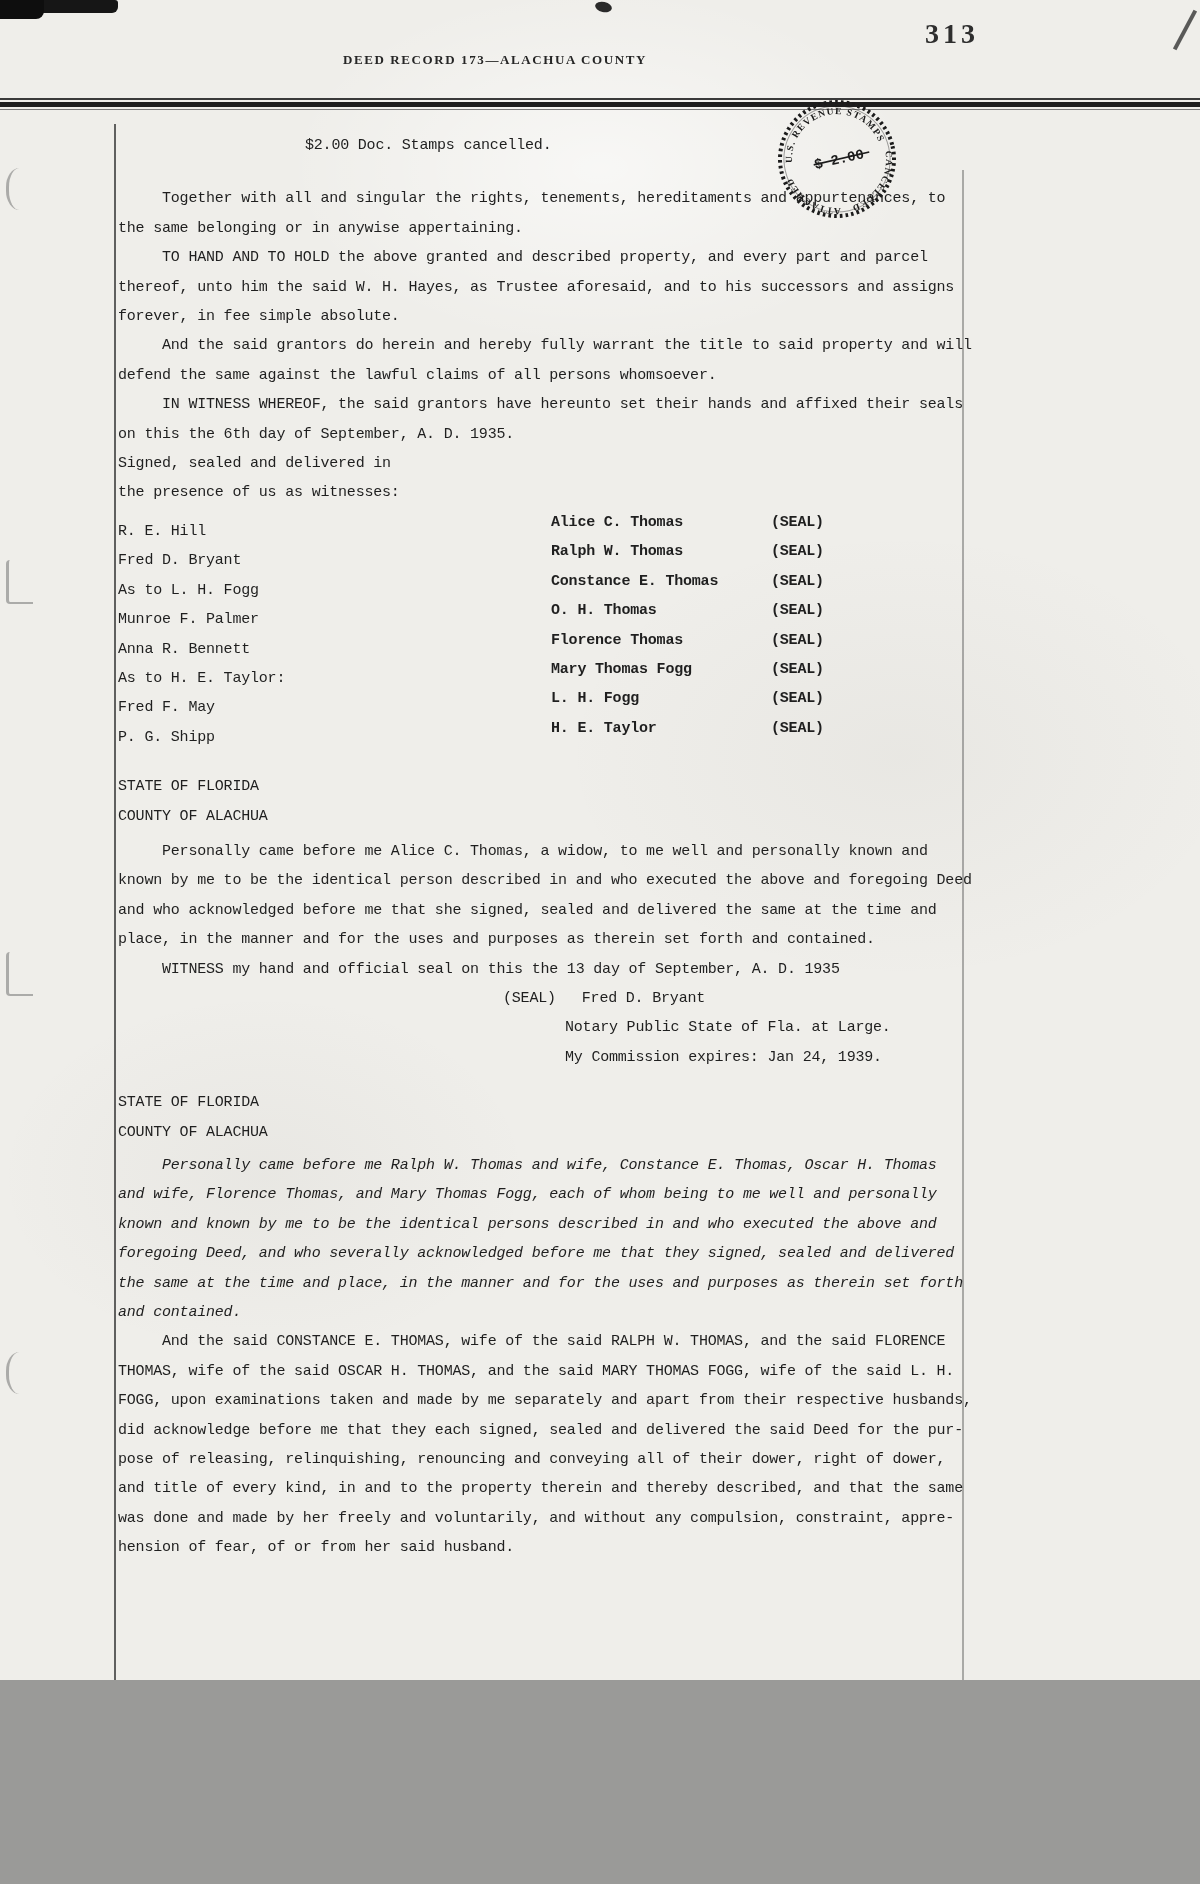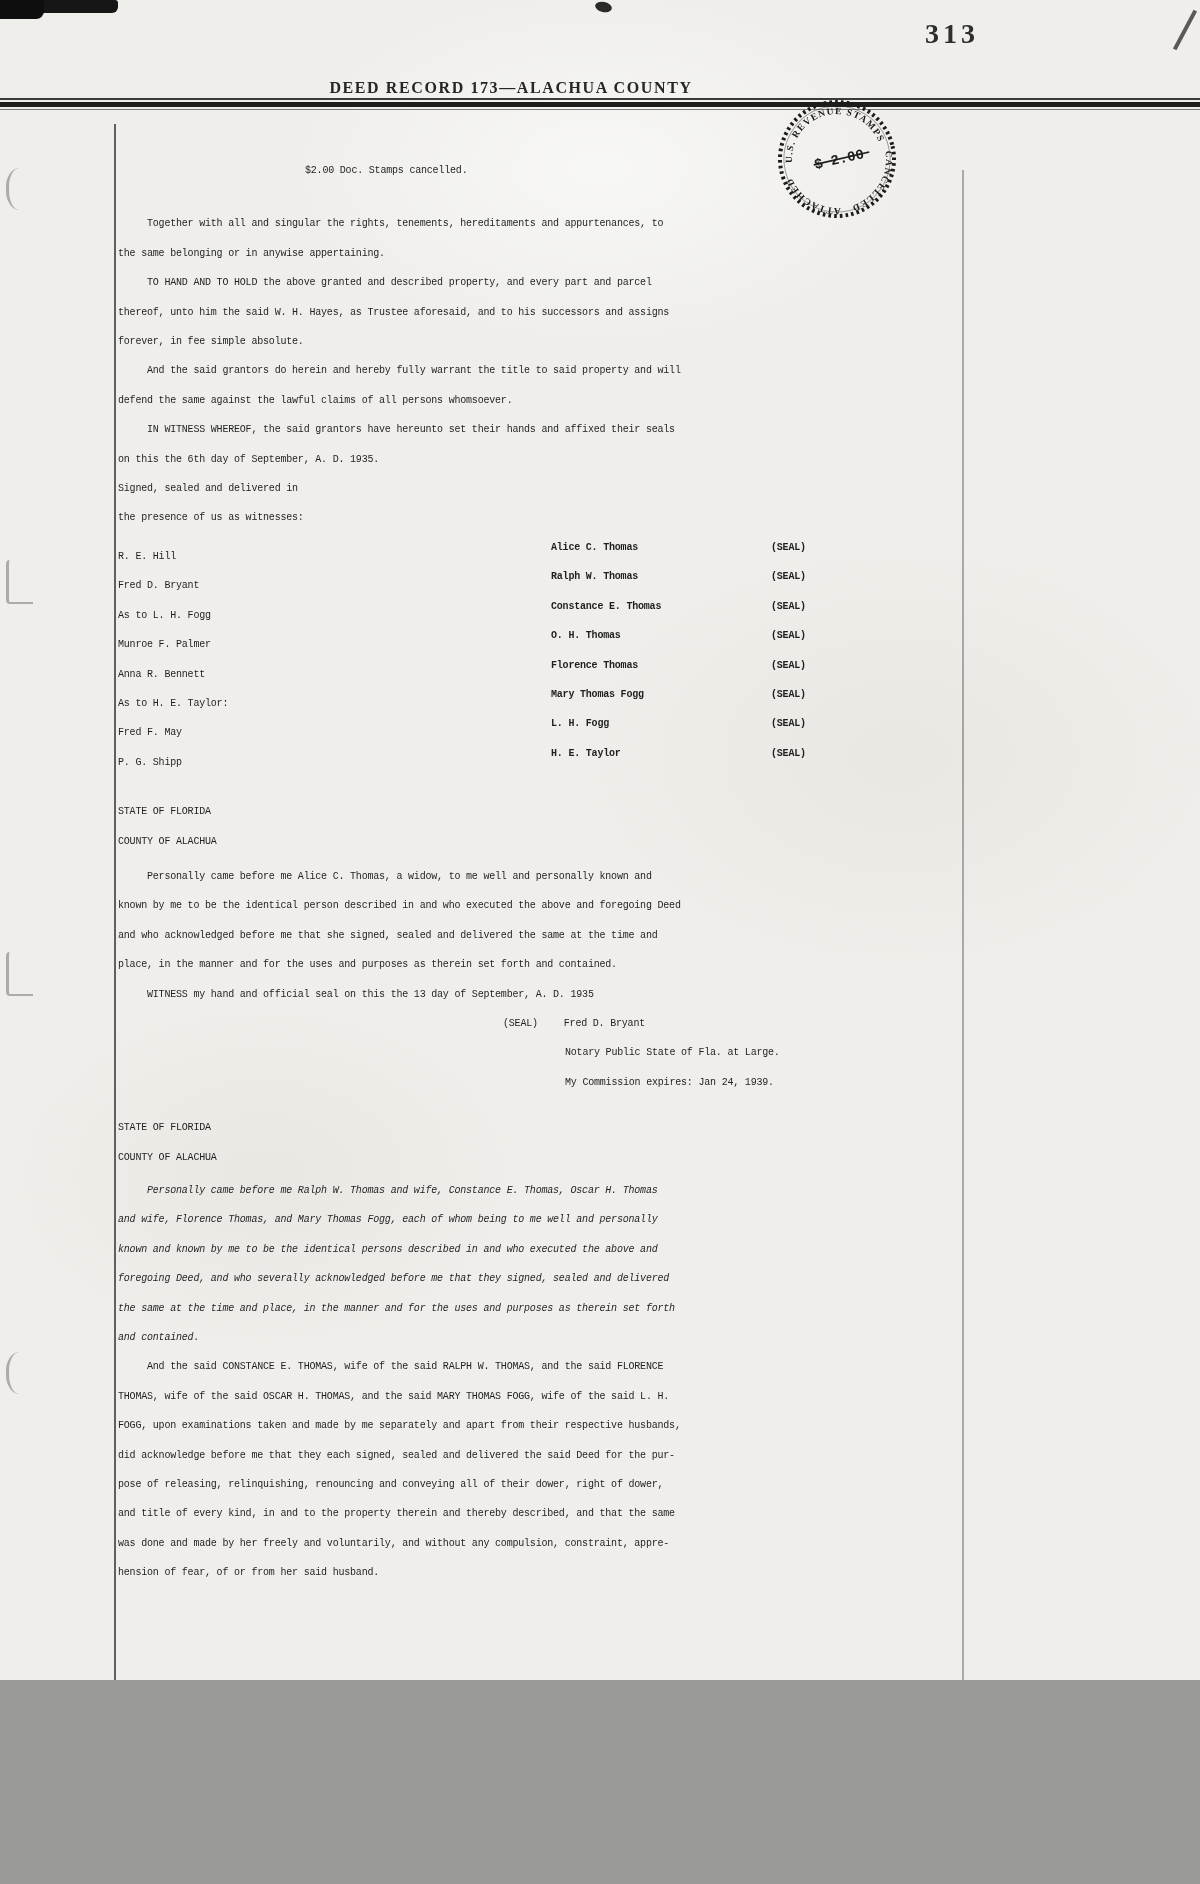--- a/index.html
+++ b/index.html
@@ -18,39 +18,39 @@
   .double-rule .r1{height:2px;background:#3a3a3a;}
   .double-rule .r2{height:5px;background:#1e1e1e;margin-top:2px;}
   .double-rule .r3{height:1px;background:#7a7a7a;margin-top:2px;}
   .left-rule{position:absolute;left:114px;top:124px;bottom:0;width:2px;background:#3c3c3c;opacity:.8;}
   .right-rule{position:absolute;left:962px;top:170px;bottom:0;width:2px;background:#555;opacity:.45;}
   .bottom-rule{position:absolute;left:0;top:1864px;width:100%;height:3px;opacity:.55;
     background:linear-gradient(90deg,#3a3a3a,#9a9a96 45%,#5a5a58);}
   
   .page-number{position:absolute;left:925px;top:18px;font-family:"Liberation Serif","DejaVu Serif",serif;
     font-size:28px;font-weight:700;letter-spacing:4px;color:#2e2e2e;}
-  .page-header{position:absolute;left:16px;top:52px;width:990px;text-align:center;
-    font-family:"Liberation Serif","DejaVu Serif",serif;font-size:16px;font-weight:700;
-    letter-spacing:1.6px;color:#262626;margin-top:27px;}
+  .page-header{position:absolute;left:0;top:52px;width:990px;text-align:center;
+    font-family:"Liberation Serif","DejaVu Serif",serif;font-size:13px;font-weight:700;
+    letter-spacing:1.6px;color:#262626;}
   
   .smudge-tl{position:absolute;left:0;top:0;width:118px;height:13px;background:#161616;border-radius:0 3px 6px 0;}
   .smudge-tl2{position:absolute;left:0;top:0;width:44px;height:19px;background:#0e0e0e;border-radius:0 0 8px 0;}
   .smudge-mid{position:absolute;left:595px;top:2px;width:17px;height:10px;background:#2a2a2a;border-radius:50%;transform:rotate(12deg);}
   .smudge-tr{position:absolute;left:1183px;top:8px;width:4px;height:44px;background:#333;transform:rotate(28deg);opacity:.8;}
   .bracket{position:absolute;left:6px;width:24px;height:42px;border-left:3px solid #6a6a6a;opacity:.5;border-radius:50% 0 0 50%/45% 0 0 45%;}
   .bk1{top:168px;} .bk2{top:560px;border-radius:4px 0 0 4px;border-bottom:2px solid #6a6a6a;}
   .bk3{top:952px;border-radius:4px 0 0 4px;border-bottom:2px solid #6a6a6a;} .bk4{top:1352px;}
   
   .stamp{position:absolute;left:766px;top:88px;width:142px;height:142px;transform:rotate(-13deg);}
   .stamp-arc{font-family:"Liberation Serif","DejaVu Serif",serif;font-size:9.5px;font-weight:700;
     letter-spacing:1.2px;fill:#1b1b1b;}
   .stamp-amt{font-family:"Liberation Mono","DejaVu Sans Mono",monospace;font-size:14px;font-weight:700;fill:#1b1b1b;}
   
-  .content{position:absolute;left:118px;top:140px;width:854px;
-    font-size:10px;line-height:29.4px;letter-spacing:-0.2px;}
+  .content{position:absolute;left:118px;top:115px;width:854px;
+    font-size:15px;line-height:29.4px;letter-spacing:-0.2px;}
   .tline{white-space:pre;}
   .stamps-line{margin:16px 0 0 187px;white-space:pre;}
   .deed-body{margin-top:24px;}
   .sig-area{display:flex;margin-top:4px;gap:16px;}
   .witness-col{width:417px;padding-top:5px;}
   .signer-col{flex:1;margin-top:-4px;}
   .signer-row{white-space:pre;font-weight:bold;}
   .signer-name{display:inline-block;width:220px;}
   .state-block1{margin-top:20px;}
   .state-block2{margin-top:16px;}

